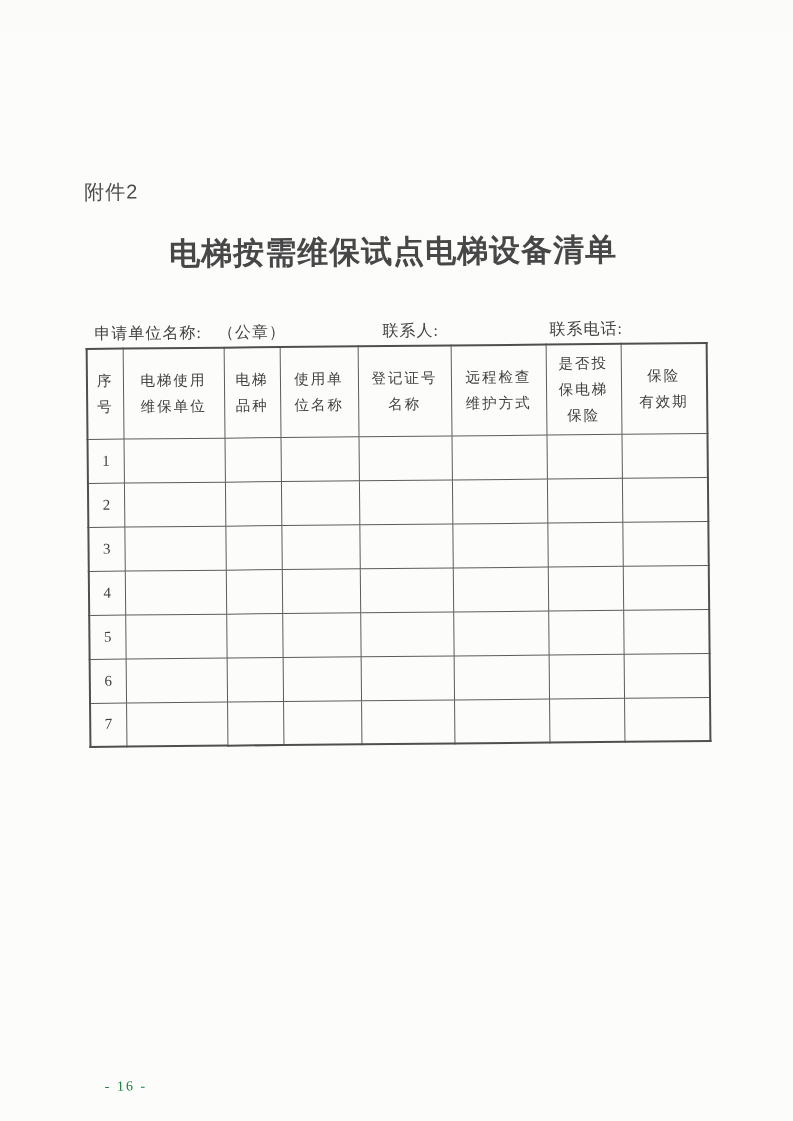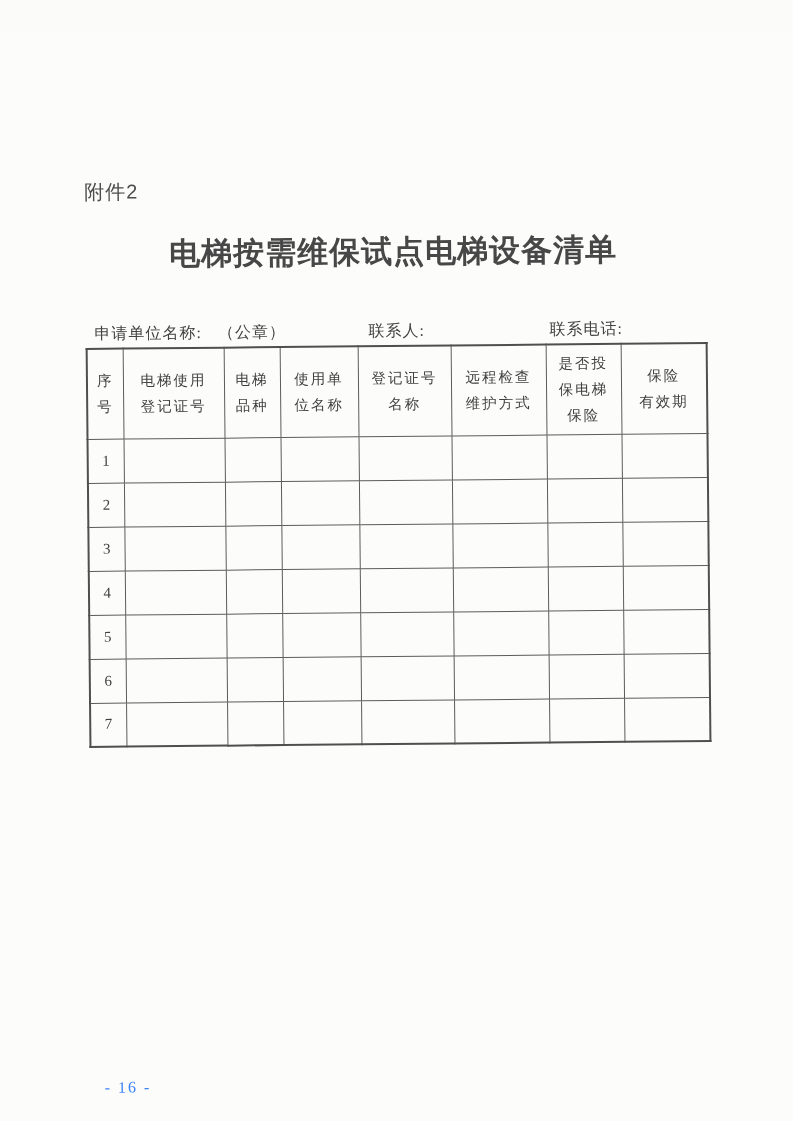--- a/index.html
+++ b/index.html
@@ -25,21 +25,21 @@
     font-family:"Liberation Serif","DejaVu Serif",serif;
     font-size:31px;line-height:36px;font-weight:bold;
     color:#474747;letter-spacing:1px;
   }
   .meta-item{
     position:absolute;top:289px;
     font-size:16px;line-height:20px;color:#424242;letter-spacing:1px;
     white-space:nowrap;
   }
   .m-applicant{left:97px;}
-  .m-contact{left:371px;}
+  .m-contact{left:385px;}
   .m-phone{left:552px;text-align:right;}
   .seal{margin-left:11px;text-align:center;}
 
   table.grid{
     position:absolute;left:88px;top:313px;
     width:620px;border-collapse:collapse;table-layout:fixed;
     border:2px solid #4f4f4f;
   }
   table.grid th,table.grid td{
     border:1.5px solid #5c5c5c;
@@ -54,21 +54,21 @@
     font-size:14.5px;line-height:26px;
     letter-spacing:2px;
     color:#3f3f3f;
     white-space:pre-line;
   }
   table.grid td{
     font-size:15px;color:#3f3f3f;
   }
   .pageno{
     position:absolute;left:100px;top:1044px;
-    font-size:16px;letter-spacing:2px;color:#3b82f6;
+    font-size:14px;letter-spacing:2px;color:#15803d;
   }
 </style>
 </head>
 <body>
 
 <div class="page">
   <div class="sheet">
 
     <div class="attachment">附件2</div>
 
@@ -90,21 +90,21 @@
         <col style="width:93px">
         <col style="width:95px">
         <col style="width:75px">
         <col style="width:86px">
       </colgroup>
       <thead>
         <tr>
           <th>序
 号</th>
           <th>电梯使用
-登记证号</th>
+维保单位</th>
           <th>电梯
 品种</th>
           <th>使用单
 位名称</th>
           <th>登记证号
 名称</th>
           <th>远程检查
 维护方式</th>
           <th>是否投
 保电梯

